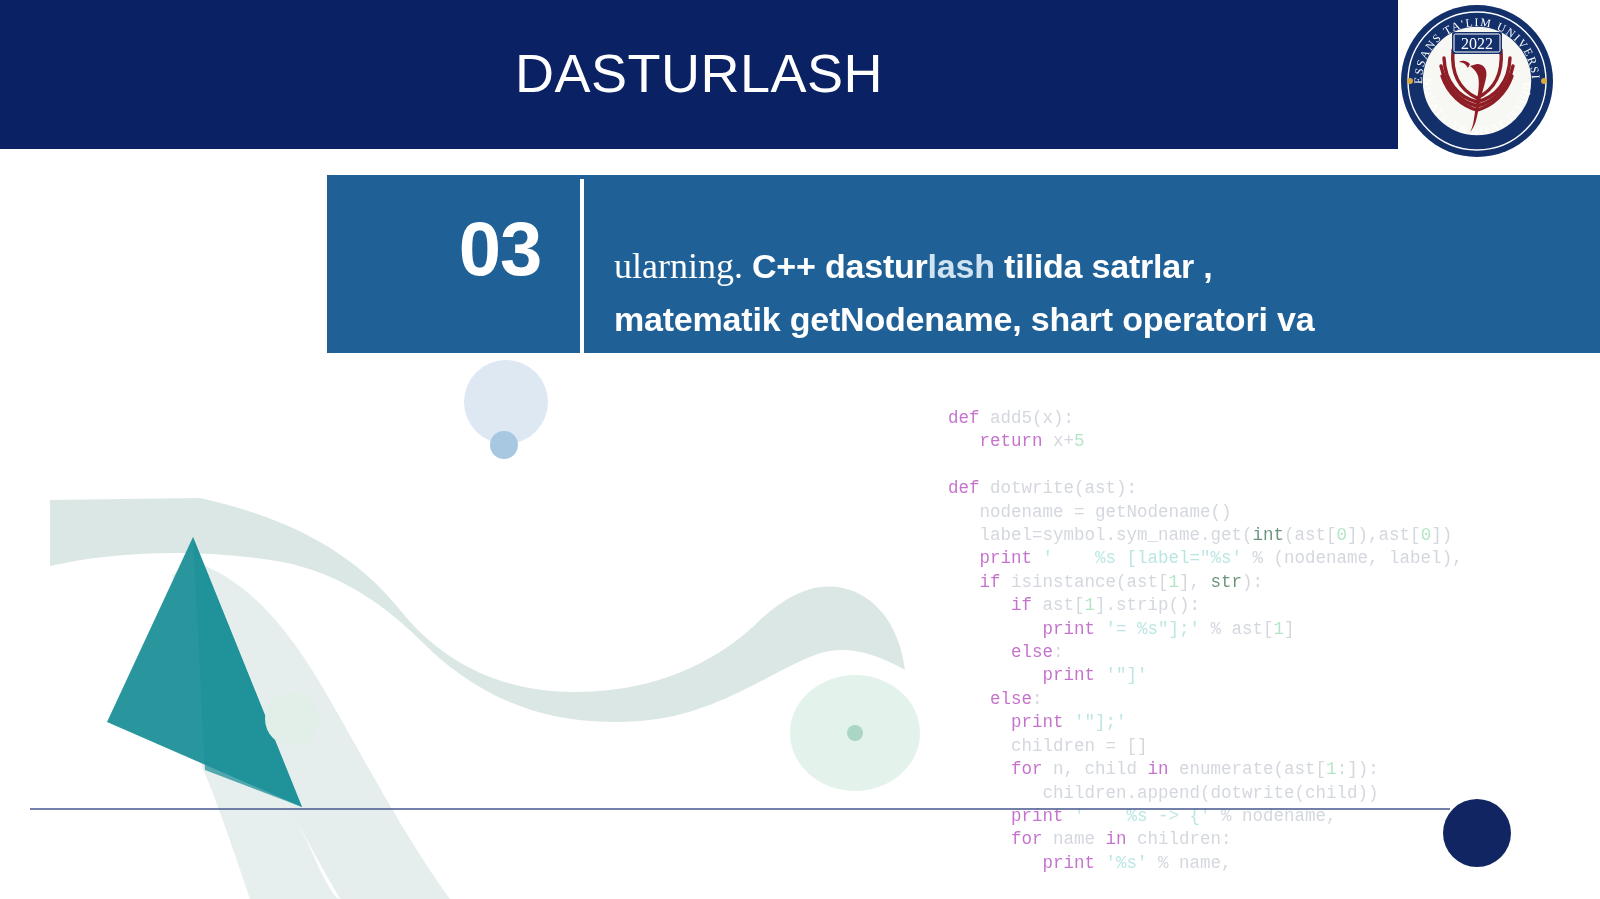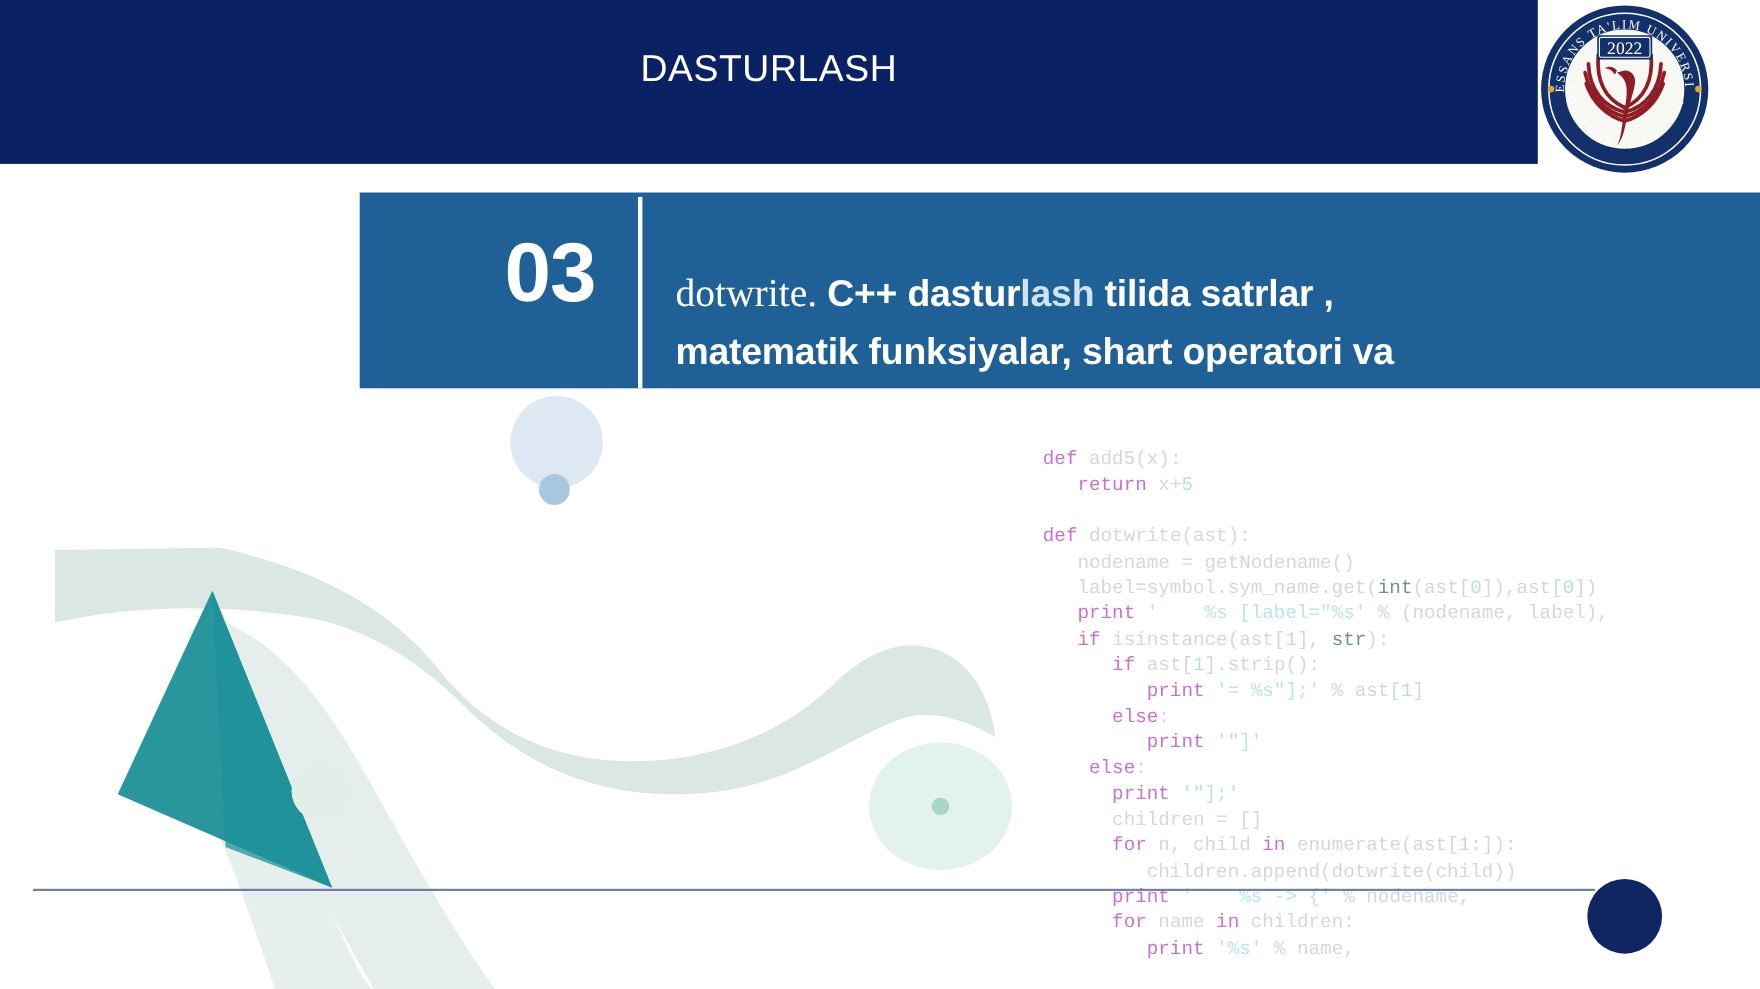--- a/index.html
+++ b/index.html
@@ -37,21 +37,21 @@
     background: #0a2263;
   }
   .header-title {
     position: absolute;
     left: 0;
     top: 46px;
     width: 1398px;
     text-align: center;
     color: #ffffff;
     font-family: "Liberation Sans", sans-serif;
-    font-size: 34px;
+    font-size: 54px;
     font-weight: 400;
     letter-spacing: 0.5px;
     line-height: 1;
   }
 
   
   .logo-wrap {
     position: absolute;
     left: 1398px;
     top: 2px;
@@ -227,22 +227,22 @@
       <rect x="56" y="32" width="46" height="18" rx="1.5" fill="none" stroke="#ffffff" stroke-width="1"></rect>
       <text x="79" y="47" text-anchor="middle" font-family="Liberation Serif, serif" font-size="16" fill="#ffffff">2022</text>
     </svg>
   </div>
 
   <div class="banner">
     <div class="banner-number">03</div>
     <div class="banner-divider"></div>
     <div class="banner-text">
       <br>
-      <span class="bt-serif">dotwrite. </span><span class="bt-bold">C++ dastur</span><span class="bt-highlight">lash</span><span class="bt-bold"> tilida satrlar ,</span><br>
-      <span class="bt-bold">matematik funksiyalar, shart operatori va</span><br>
+      <span class="bt-serif">ularning. </span><span class="bt-bold">C++ dastur</span><span class="bt-highlight">lash</span><span class="bt-bold"> tilida satrlar ,</span><br>
+      <span class="bt-bold">matematik getNodename, shart operatori va</span><br>
       
     </div>
   </div>
 
   <div class="code-block"><div><span class="kw">def</span><span class="pl"> add5(x):</span></div><div><span class="pl">   </span><span class="kw">return</span><span class="pl"> x+</span><span class="num">5</span></div><div>&nbsp;</div><div><span class="kw">def</span><span class="pl"> dotwrite(ast):</span></div><div><span class="pl">   nodename = getNodename()</span></div><div><span class="pl">   label=symbol.sym_name.get(</span><span class="bi">int</span><span class="pl">(ast[</span><span class="num">0</span><span class="pl">]),ast[</span><span class="num">0</span><span class="pl">])</span></div><div><span class="pl">   </span><span class="kw">print</span><span class="pl"> </span><span class="str">'    %s [label="%s'</span><span class="pl"> % (nodename, label),</span></div><div><span class="pl">   </span><span class="kw">if</span><span class="pl"> isinstance(ast[</span><span class="num">1</span><span class="pl">], </span><span class="bi">str</span><span class="pl">):</span></div><div><span class="pl">      </span><span class="kw">if</span><span class="pl"> ast[</span><span class="num">1</span><span class="pl">].strip():</span></div><div><span class="pl">         </span><span class="kw">print</span><span class="pl"> </span><span class="str">'= %s"];'</span><span class="pl"> % ast[</span><span class="num">1</span><span class="pl">]</span></div><div><span class="pl">      </span><span class="kw">else</span><span class="pl">:</span></div><div><span class="pl">         </span><span class="kw">print</span><span class="pl"> </span><span class="str">'"]'</span></div><div><span class="pl">    </span><span class="kw">else</span><span class="pl">:</span></div><div><span class="pl">      </span><span class="kw">print</span><span class="pl"> </span><span class="str">'"];'</span></div><div><span class="pl">      children = []</span></div><div><span class="pl">      </span><span class="kw">for</span><span class="pl"> n, child </span><span class="kw">in</span><span class="pl"> enumerate(ast[</span><span class="num">1</span><span class="pl">:]):</span></div><div><span class="pl">         children.append(dotwrite(child))</span></div><div><span class="pl">      </span><span class="kw">print</span><span class="pl"> </span><span class="str">'    %s -&gt; {'</span><span class="pl"> % nodename,</span></div><div><span class="pl">      </span><span class="kw">for</span><span class="pl"> name </span><span class="kw">in</span><span class="pl"> children:</span></div><div><span class="pl">         </span><span class="kw">print</span><span class="pl"> </span><span class="str">'%s'</span><span class="pl"> % name,</span></div></div>
 
   <div class="hrule"></div>
   <div class="navy-dot"></div>
 
 </div>

